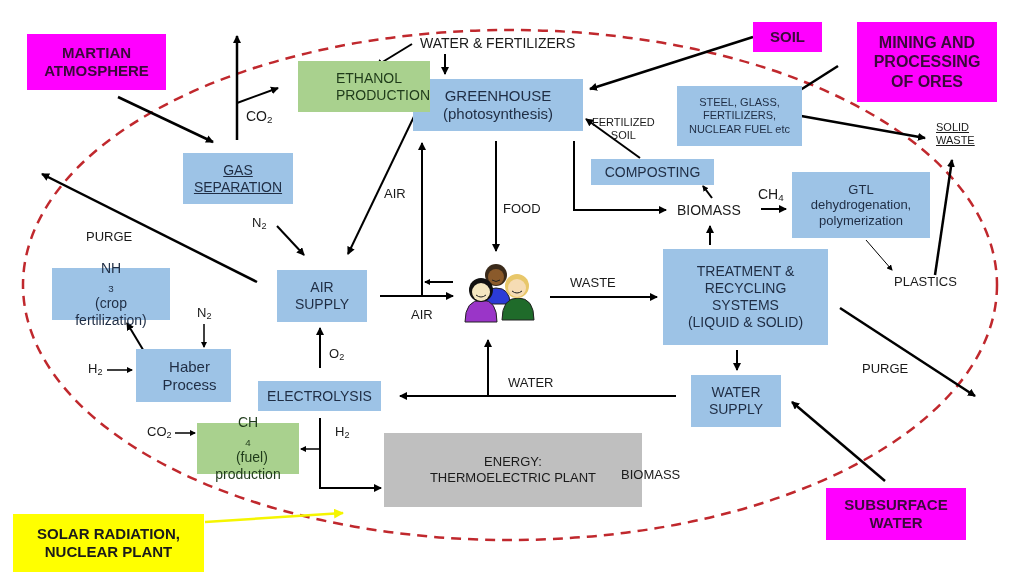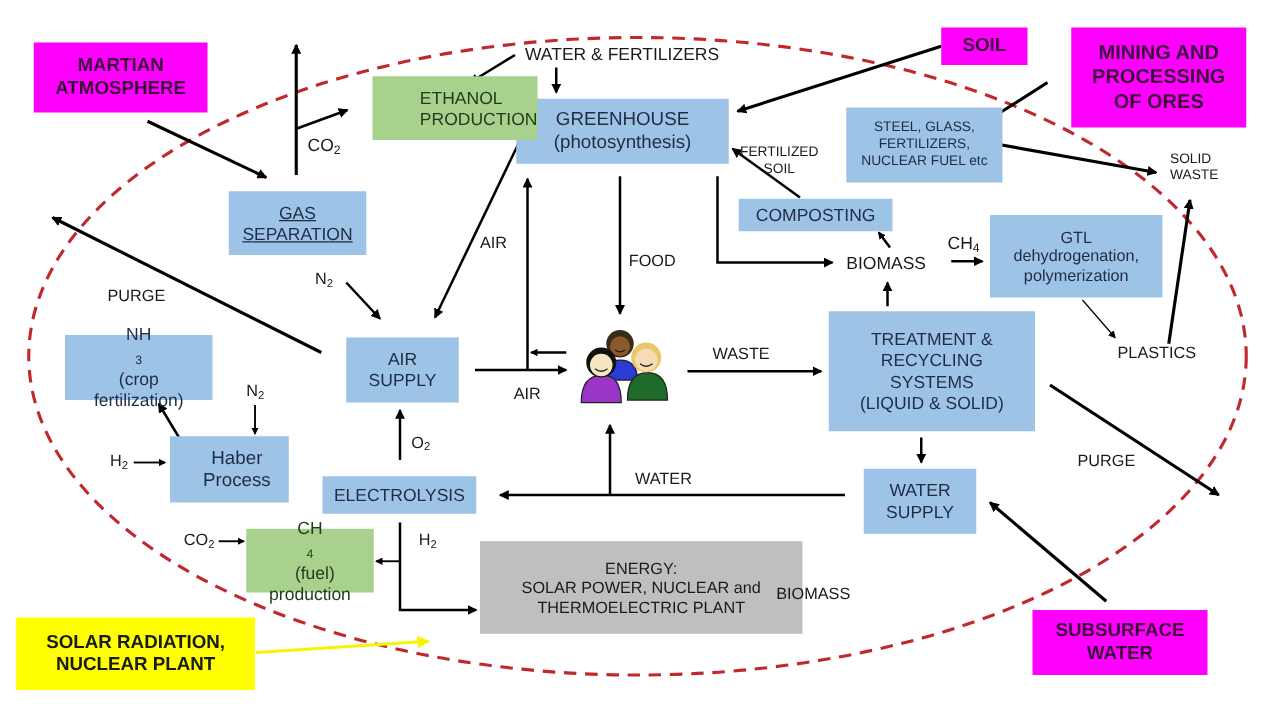--- a/index.html
+++ b/index.html
@@ -5,21 +5,21 @@
   html, body { margin:0; padding:0; background:#ffffff; }
   body { width:1024px; height:576px; position:relative; overflow:hidden;
          font-family:"Liberation Sans", sans-serif; color:#1a1a1a; }
   #lines { position:absolute; left:0; top:0; width:1024px; height:576px; z-index:1; }
   .box { position:absolute; display:flex; align-items:center; justify-content:center;
          text-align:center; z-index:2; box-sizing:border-box; line-height:1.2; }
   .blue  { background:#9dc3e6; color:#1f2d44; font-size:14px; }
   .green { background:#a9d18e; color:#1f3b1a; font-size:14px; }
   .gray  { background:#bfbfbf; color:#1a1a1a; font-size:14px; }
   .magenta { background:#ff00ff; color:#3b0a3b; font-weight:bold; font-size:15px; }
-  .yellow  { background:#ffff00; color:#1a1a1a; font-weight:bold; font-size:15px; }
+  .yellow  { background:#ffff00; color:#1a1a1a; font-weight:bold; font-size:15px;margin-top:20px; }
   .lbl { position:absolute; z-index:3; font-size:13px; color:#1a1a1a; white-space:nowrap; line-height:1.15; }
   .lbl.c { text-align:center; }
   .small { font-size:11px; }
   sub { font-size:0.7em; vertical-align:-0.25em; }
   .stack span { display:block; }
   #people { position:absolute; left:462px; top:258px; width:76px; height:66px; z-index:3; }
 </style>
 </head>
 <body>
 
@@ -218,32 +218,31 @@
 <div class="box green stack" style="left:197px;top:423px;width:102px;height:51px;">
   <div>
       <span><span>CH</span><sub>4</sub><span style="white-space:pre">  (fuel)</span></span>
       <span>production</span>
     </div>
 </div>
 
 <div class="box gray stack" style="left:384px;top:433px;width:258px;height:74px;font-size:13px;">
   <div>
       <span>ENERGY:</span>
-      <span>SOLAR POWER, NUCLEAR and</span>
       <span>THERMOELECTRIC PLANT</span>
     </div>
 </div>
 
 <div class="lbl" style="left:420px;top:35px;font-size:14px;">WATER &amp; FERTILIZERS</div>
 <div class="lbl" style="left:246px;top:108px;font-size:14px;"><span>CO</span><sub>2</sub></div>
 <div class="lbl c stack small" style="left:592px;top:116px;">
     <span>FERTILIZED</span>
     <span>SOIL</span>
   </div>
-<div class="lbl stack small" style="left:936px;top:121px;">
+<div class="lbl stack small" style="left:936px;top:121px;text-decoration:underline;">
     <span>SOLID</span>
     <span>WASTE</span>
   </div>
 <div class="lbl" style="left:758px;top:186px;font-size:14px;"><span>CH</span><sub>4</sub></div>
 <div class="lbl" style="left:677px;top:202px;font-size:14px;">BIOMASS</div>
 <div class="lbl" style="left:384px;top:187px;">AIR</div>
 <div class="lbl" style="left:503px;top:202px;">FOOD</div>
 <div class="lbl" style="left:86px;top:230px;">PURGE</div>
 <div class="lbl" style="left:252px;top:216px;"><span>N</span><sub>2</sub></div>
 <div class="lbl" style="left:197px;top:306px;"><span>N</span><sub>2</sub></div>

